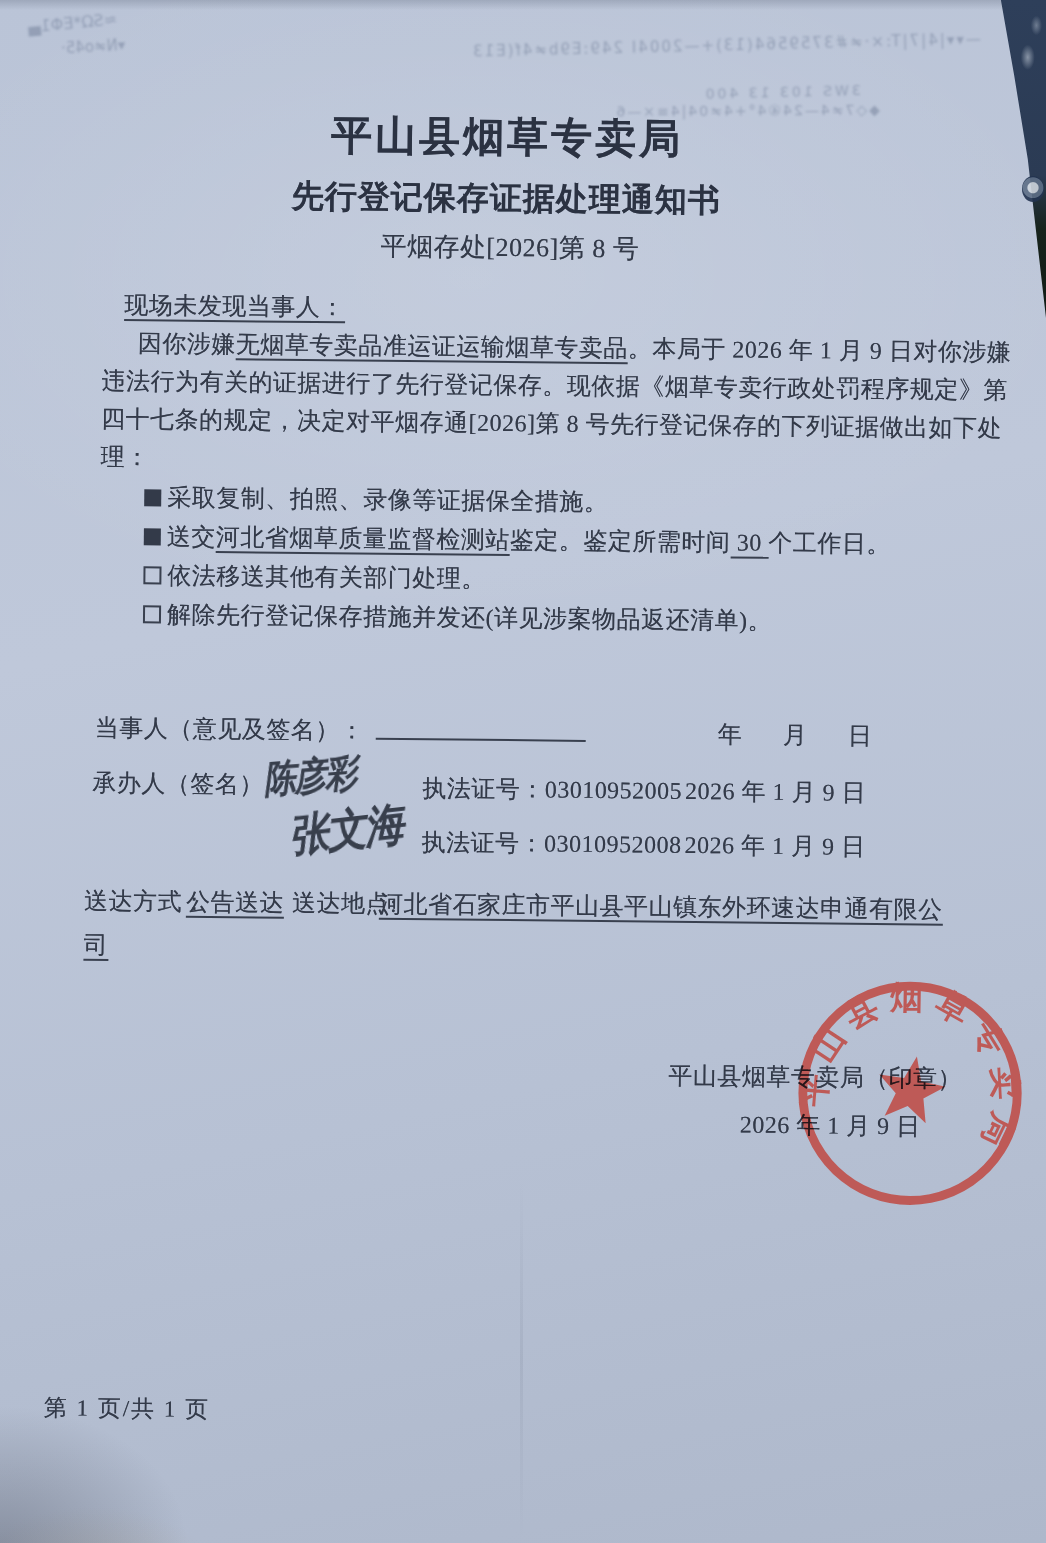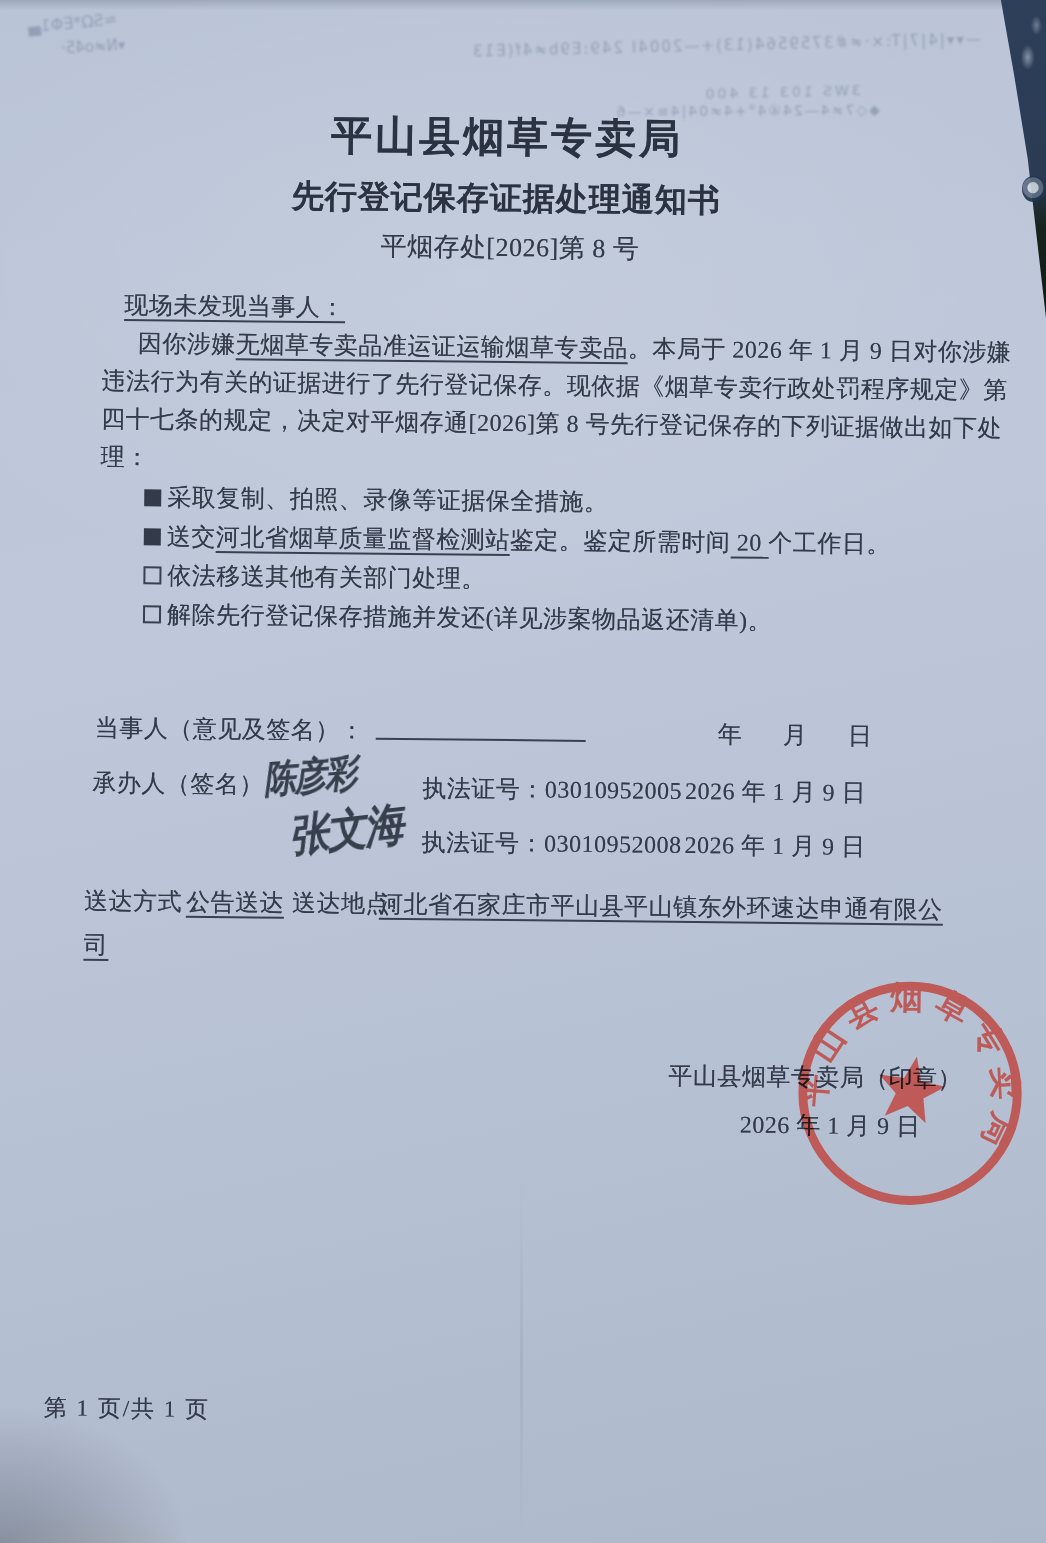--- a/index.html
+++ b/index.html
@@ -70,21 +70,21 @@
     <span>因你涉嫌</span><span class="u">无烟草专卖品准运证运输烟草专卖品</span><span>。本局于 2026 年 1 月 9 日对你涉嫌</span>
   </div>
   <div class="line" style="left:102px;top:365px;font-size:24px;">违法行为有关的证据进行了先行登记保存。现依据《烟草专卖行政处罚程序规定》第</div>
   <div class="line" style="left:102px;top:403px;font-size:24px;">四十七条的规定，决定对平烟存通[2026]第 8 号先行登记保存的下列证据做出如下处</div>
   <div class="line" style="left:102px;top:441px;font-size:24px;">理：</div>
 
   <div class="line" style="left:146px;top:481px;font-size:24px;">
     <span class="cb cb-filled"></span><span>采取复制、拍照、录像等证据保全措施。</span>
   </div>
   <div class="line" style="left:146px;top:520px;font-size:24px;">
-    <span class="cb cb-filled"></span><span>送交</span><span class="u">河北省烟草质量监督检测站</span><span>鉴定。鉴定所需时间</span><span class="u"> 20 </span><span>个工作日。</span>
+    <span class="cb cb-filled"></span><span>送交</span><span class="u">河北省烟草质量监督检测站</span><span>鉴定。鉴定所需时间</span><span class="u"> 30 </span><span>个工作日。</span>
   </div>
   <div class="line" style="left:146px;top:559px;font-size:24px;">
     <span class="cb cb-empty"></span><span>依法移送其他有关部门处理。</span>
   </div>
   <div class="line" style="left:146px;top:598px;font-size:24px;">
     <span class="cb cb-empty"></span><span>解除先行登记保存措施并发还(详见涉案物品返还清单)。</span>
   </div>
 
   <div class="line" style="left:99px;top:712px;font-size:24px;">当事人（意见及签名）：</div>
   <div class="blank-line" style="left:380px;top:711px;width:210px;height:24px;"></div>

